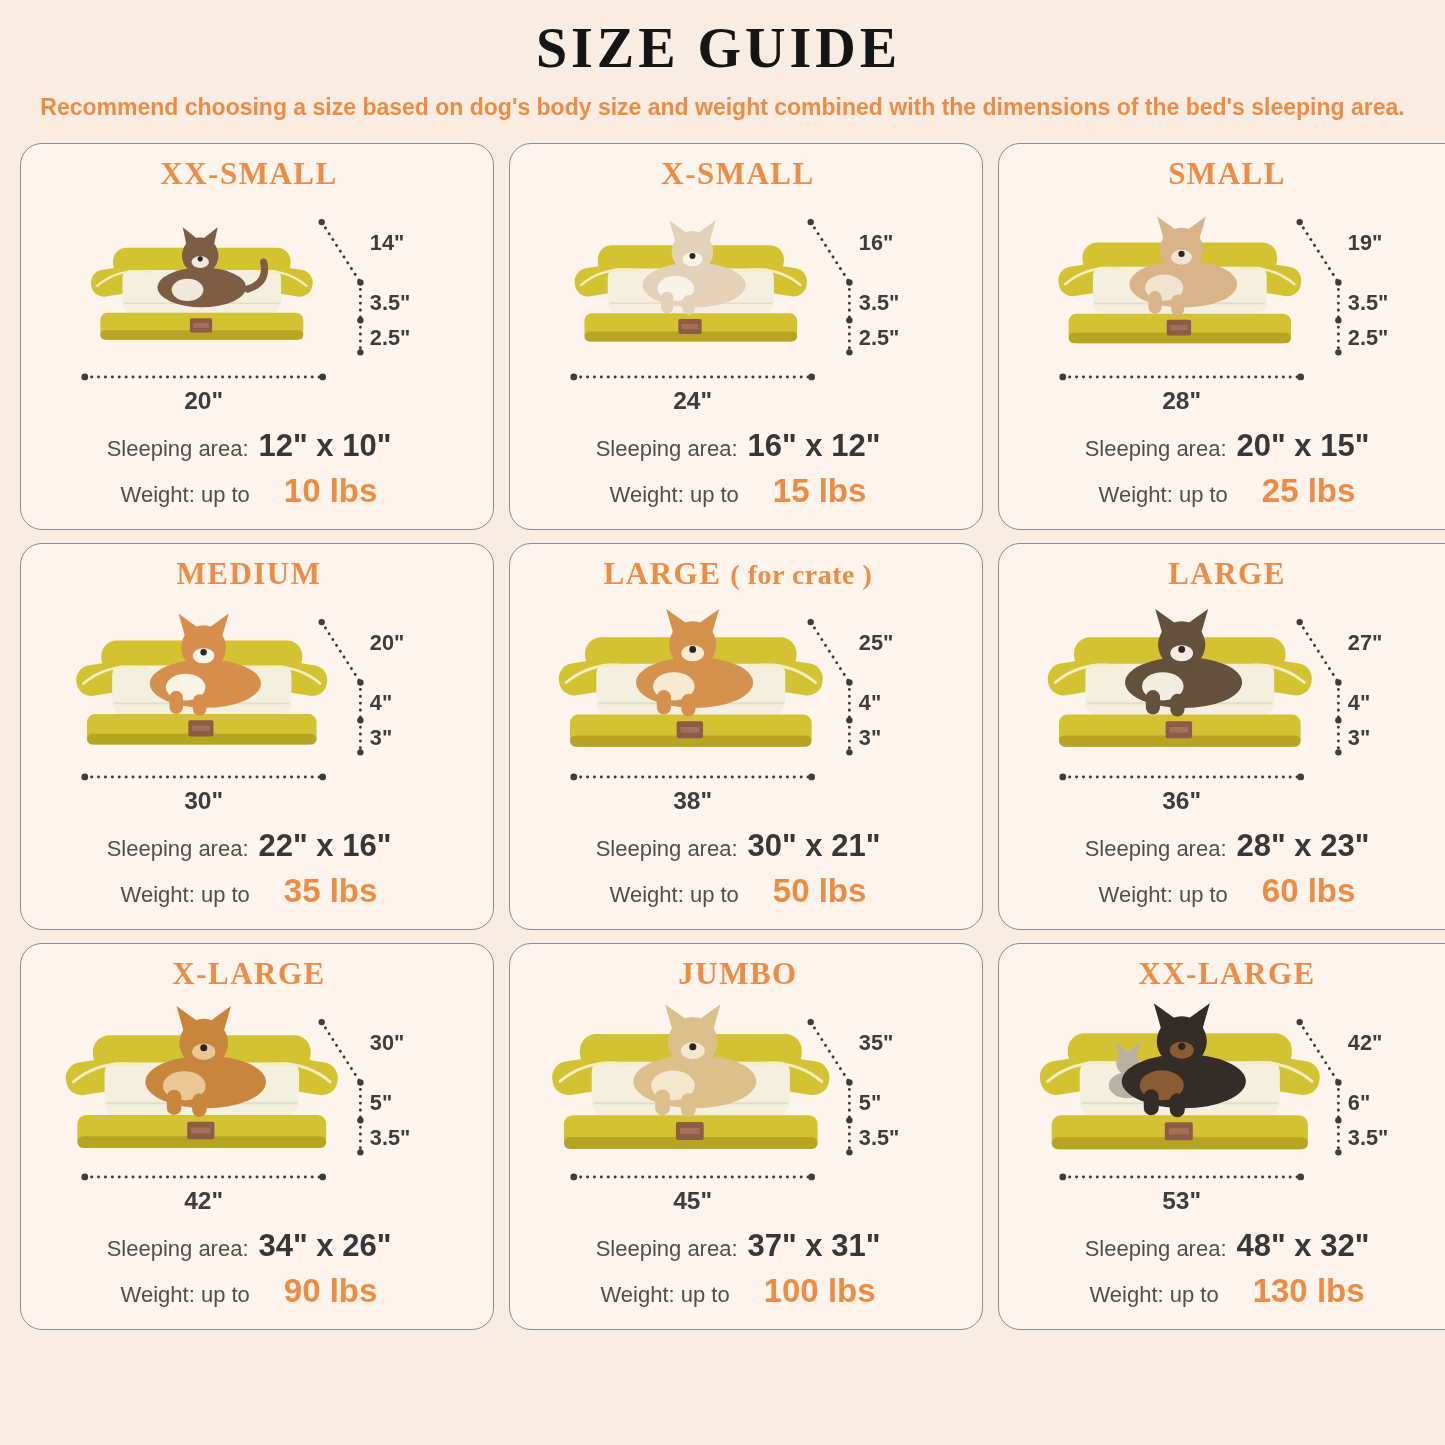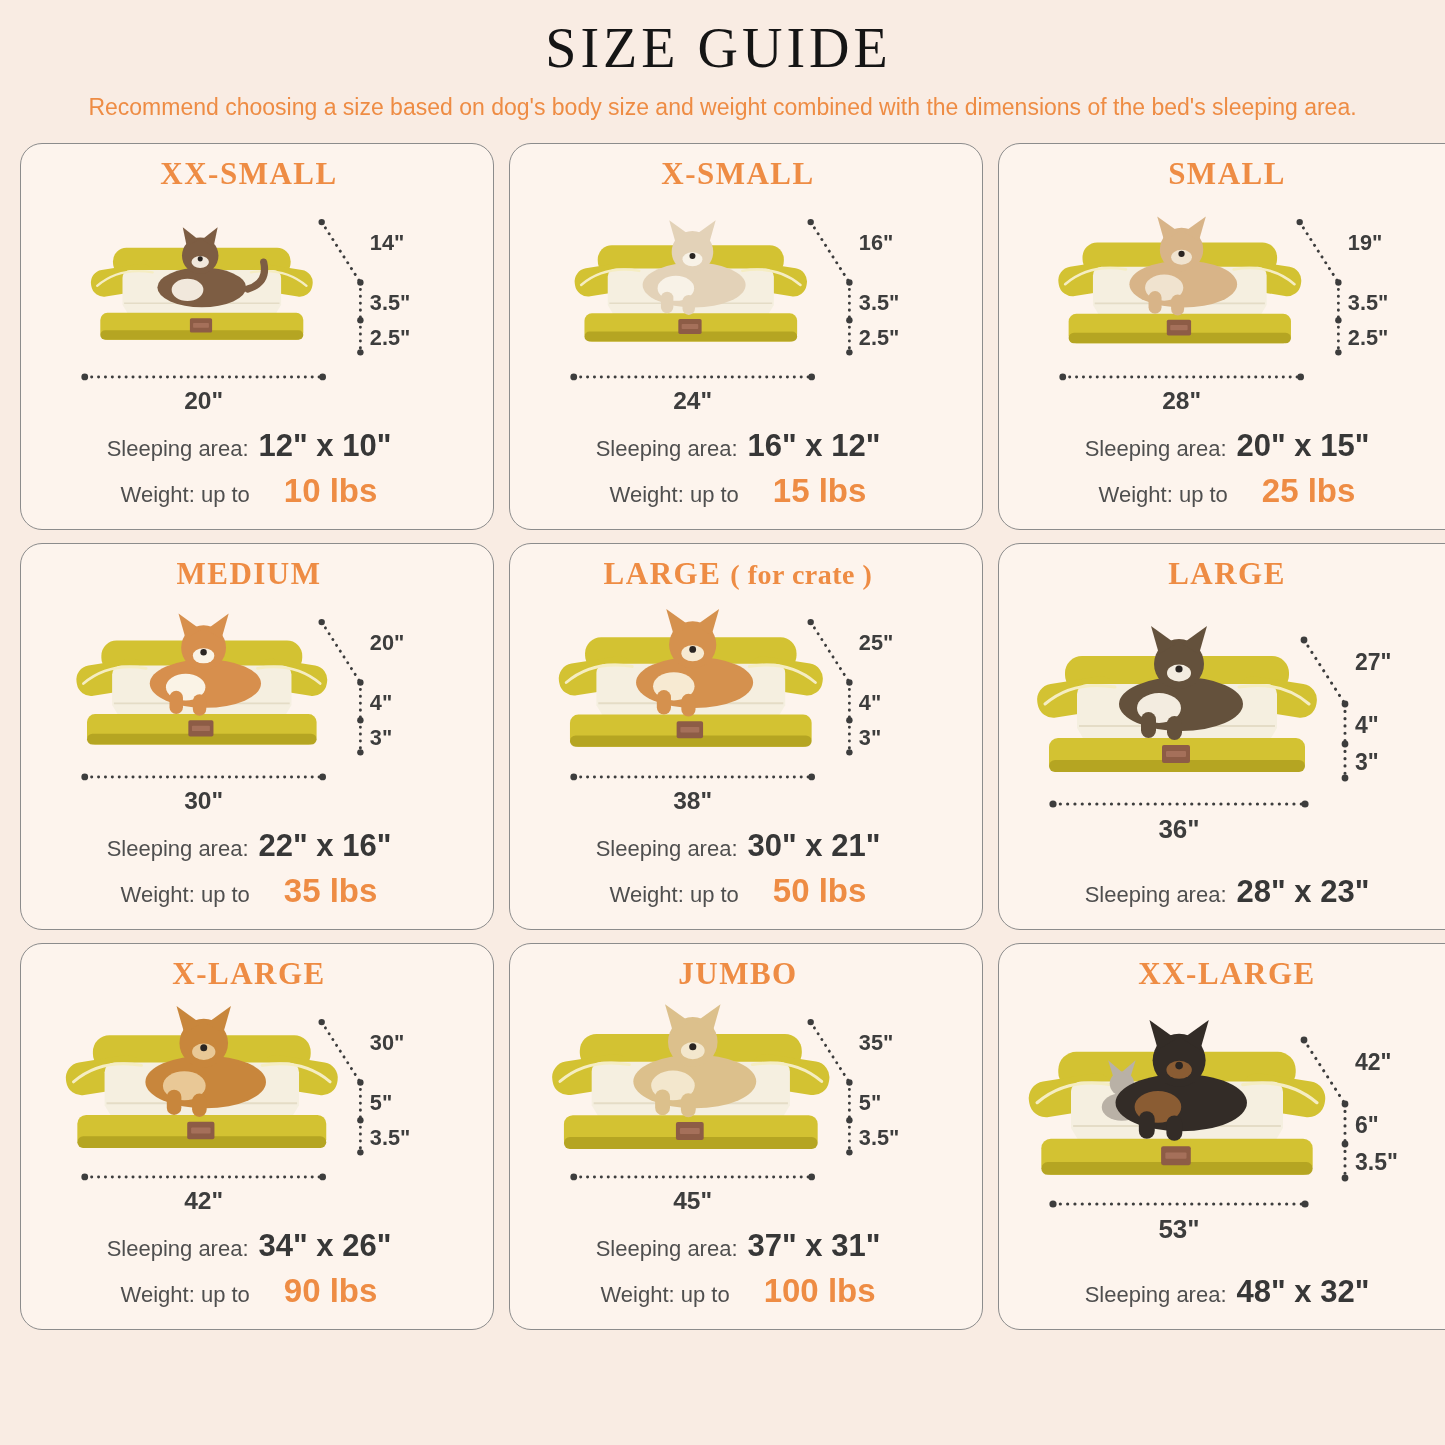--- a/index.html
+++ b/index.html
@@ -6,27 +6,27 @@
   body{
     width:1445px;height:1445px;overflow:hidden;
     background:var(--background,#f9ece3);
     font-family:"Liberation Sans",sans-serif;
     -webkit-font-smoothing:antialiased;
   }
   .page{width:100%;height:100%;display:flex;flex-direction:column;align-items:center;}
   .page-title{
     margin:16px 8px 0 0;
     font-family:"Liberation Serif",serif;
-    font-size:56px;font-weight:400;letter-spacing:4px;
+    font-size:56px;font-weight:700;letter-spacing:4px;
     color:var(--title_color,#151515);
     text-align:center;
   }
   .subtitle{
     margin:14px 0 0 0;
-    font-size:23px;font-weight:400;
+    font-size:23px;font-weight:700;
     color:var(--orange,#ee8c44);
     text-align:center;
     width:1400px;
   }
   .grid{
     margin-top:22px;
     width:1405px;
     display:grid;
     grid-template-columns:repeat(3,1fr);
     grid-auto-rows:387px;
@@ -494,20 +494,23 @@
         <circle class="dot" cx="298" cy="198" r="3.6"></circle>
         <text class="dim-label" x="348" y="64">27"</text>
         <text class="dim-label" x="348" y="127">4"</text>
         <text class="dim-label" x="348" y="164">3"</text>
         <text class="dim-label dim-width" x="172" y="232">36"</text>
       </g>
     </svg>
     <div class="card-line">
       <span class="lbl">Sleeping area:</span><span class="val">28" x 23"</span>
     </div>
+    <div class="card-line">
+      <span class="lbl">Weight: up to</span><span class="val val-orange">60 lbs</span>
+    </div>
   </div>
 
   <div class="card" style="--pet: #c8863c; --petAccent: #e9c896;">
     <div class="card-title">
       <span class="card-title-main">X-LARGE</span>
     </div>
     <svg class="bed-svg" viewBox="0 0 440 250" aria-hidden="true">
       <g class="bed-group" transform="translate(-5.10 -3.60) scale(1.03)">
         <rect class="b-back" x="58" y="50" width="224" height="36" rx="17"></rect>
         <rect class="b-armL" x="30" y="74" width="80" height="34" rx="16" transform="rotate(-9 70 91)"></rect>
@@ -701,15 +704,18 @@
         <circle class="dot" cx="298" cy="198" r="3.6"></circle>
         <text class="dim-label" x="348" y="64">42"</text>
         <text class="dim-label" x="348" y="127">6"</text>
         <text class="dim-label" x="348" y="164">3.5"</text>
         <text class="dim-label dim-width" x="172" y="232">53"</text>
       </g>
     </svg>
     <div class="card-line">
       <span class="lbl">Sleeping area:</span><span class="val">48" x 32"</span>
     </div>
+    <div class="card-line">
+      <span class="lbl">Weight: up to</span><span class="val val-orange">130 lbs</span>
+    </div>
   </div>
 </div>
 </div>
 
 </body></html>

